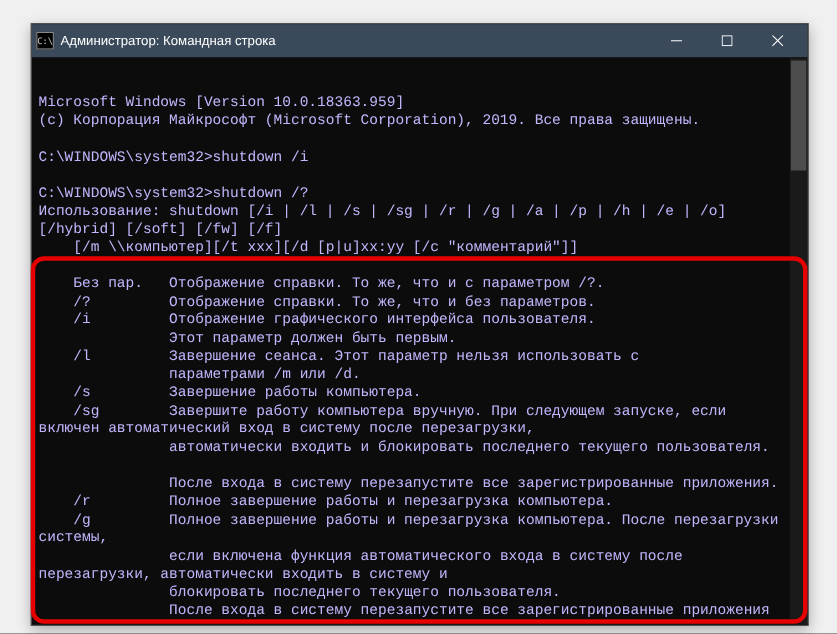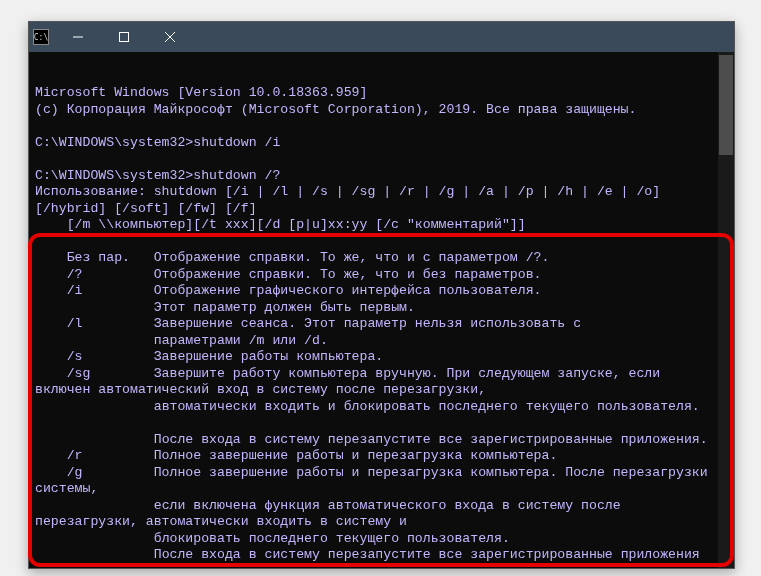--- a/index.html
+++ b/index.html
@@ -103,20 +103,21 @@
     .terminal-content {
       padding-right: 16px;
     }
   </style>
 </head>
 <body>
 
 <div class="window">
   <div class="titlebar">
     <div class="titlebar-icon">C:\</div>
+    <div class="titlebar-title">Администратор: Командная строка</div>
     <div class="titlebar-controls">
       <div class="titlebar-btn">
         <svg width="10" height="10" viewBox="0 0 10 10">
             <line x1="0" y1="5" x2="10" y2="5" stroke="#fff" stroke-width="1"></line>
           </svg>
       </div>
       <div class="titlebar-btn">
         <svg width="10" height="10" viewBox="0 0 10 10">
             <rect x="0.5" y="0.5" width="9" height="9" stroke="#fff" stroke-width="1" fill="none"></rect>
           </svg>

